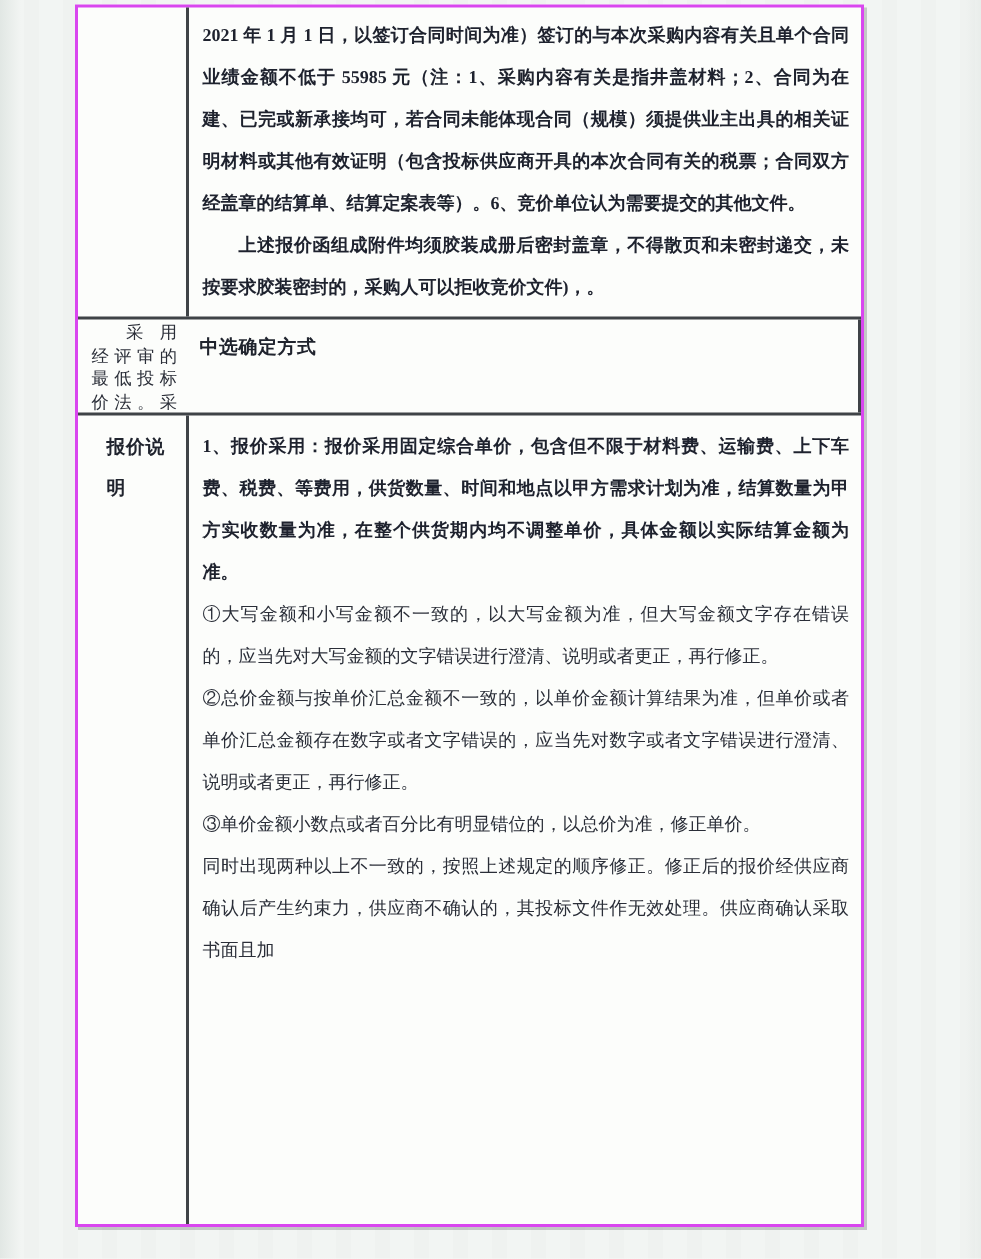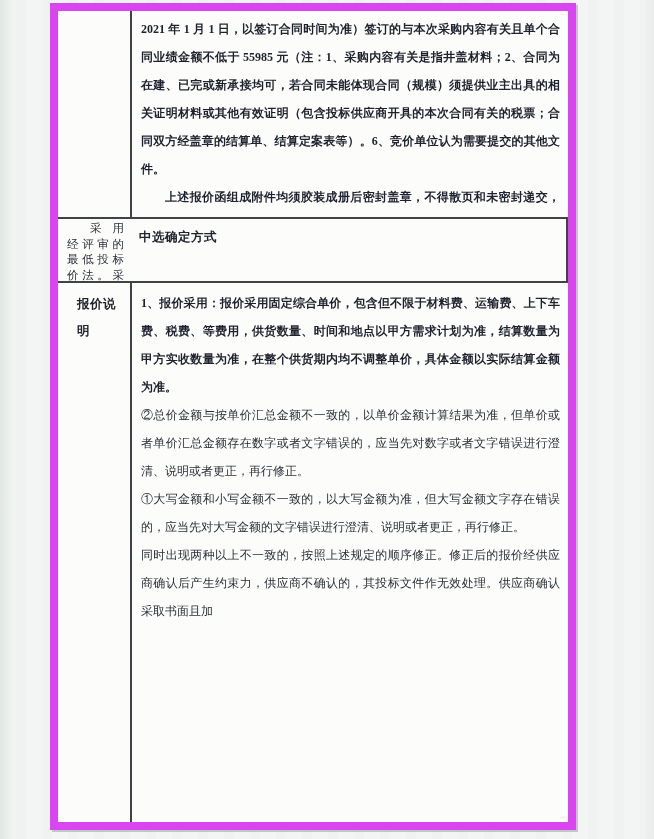--- a/index.html
+++ b/index.html
@@ -16,21 +16,21 @@
     overflow: hidden;
     color: #262b36;
   }
   .page {
     position: absolute; inset: 0;
   }
   .doc-table {
     position: absolute;
     left: 50px; top: 3px;
     width: 526px;
-    border: 8px solid #d946ef;
+    border: 2px solid #d946ef;
     background: #fcfdfb;
     box-shadow: 2px 2px 0 rgba(110,116,112,0.35);
   }
   .t-row {
     display: grid;
     grid-template-columns: 74px 1fr;
   }
   .t-row + .t-row { border-top: 2px solid #3f4347; }
   .cell { overflow: hidden; }
   .label-cell {
@@ -89,20 +89,21 @@
       <div class="cell content-cell">
         <p class="para">采用经评审的最低投标价法。采购人对竞价人的不含税报价进行评比，确定前三名中选候选人并进行公示。在公示结束后由采购人自主确定最终中选人，达到优质采购的目的。评审时，若供应商 U 盘中的竞价文件电子版与纸质竞价文件不一致时，按照供应商提交的纸质竞价文件进行评比。</p>
       </div>
       <div class="cell label-cell">中选确定方式</div>
     </div>
 
     <div class="t-row row-c">
       <div class="cell label-cell">报价说明</div>
       <div class="cell content-cell">
         <p class="para bold">1、报价采用：报价采用固定综合单价，包含但不限于材料费、运输费、上下车费、税费、等费用，供货数量、时间和地点以甲方需求计划为准，结算数量为甲方实收数量为准，在整个供货期内均不调整单价，具体金额以实际结算金额为准。</p>
+        <p class="para">①大写金额和小写金额不一致的，以大写金额为准，但大写金额文字存在错误的，应当先对大写金额的文字错误进行澄清、说明或者更正，再行修正。</p>
         <p class="para">②总价金额与按单价汇总金额不一致的，以单价金额计算结果为准，但单价或者单价汇总金额存在数字或者文字错误的，应当先对数字或者文字错误进行澄清、说明或者更正，再行修正。</p>
-        <p class="para">①大写金额和小写金额不一致的，以大写金额为准，但大写金额文字存在错误的，应当先对大写金额的文字错误进行澄清、说明或者更正，再行修正。</p>
+        <p class="para">③单价金额小数点或者百分比有明显错位的，以总价为准，修正单价。</p>
         <p class="para">同时出现两种以上不一致的，按照上述规定的顺序修正。修正后的报价经供应商确认后产生约束力，供应商不确认的，其投标文件作无效处理。供应商确认采取书面且加</p>
       </div>
     </div>
 
   </div>
 </div>
 
 </body></html>

